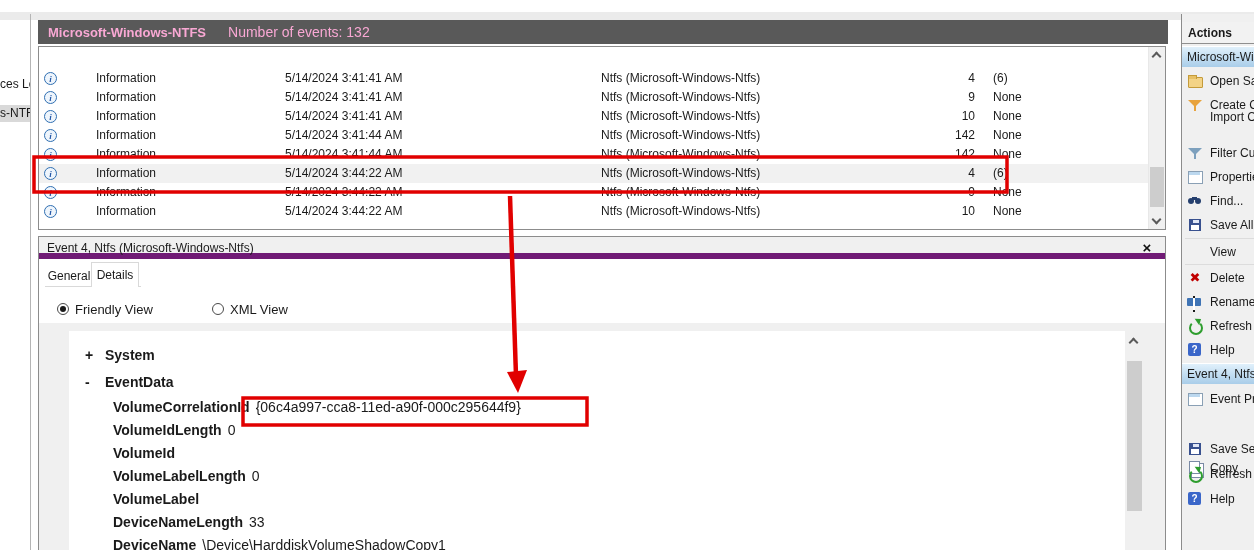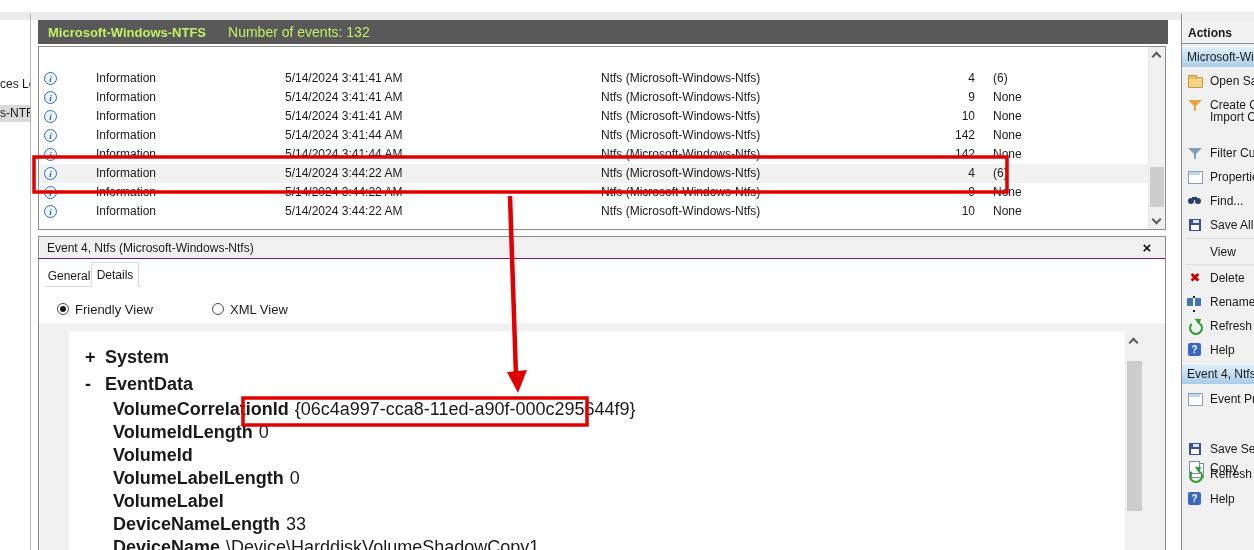--- a/index.html
+++ b/index.html
@@ -12,21 +12,21 @@
 
   
   .top-band { left:0; right:0; top:12px; height:8px; background:#ebebeb; }
 
   
   .tree-divider { left:30px; top:14px; bottom:0; width:1px; background:#b5b5b5; }
   .tree-frag { left:0; width:30px; height:17px; font-size:12px; line-height:17px; text-align:right; padding-right:3px; white-space:nowrap; overflow:hidden; }
   .tree-frag.selected { background:#d9d9d9; }
 
   
-  .log-titlebar { left:38px; top:20px; width:1130px; height:24px; background:#595959; color:#bef264; display:flex; align-items:center; padding-left:10px; }
+  .log-titlebar { left:38px; top:20px; width:1130px; height:24px; background:#595959; color:#f9a8d4; display:flex; align-items:center; padding-left:10px; }
   .log-title { font-weight:bold; font-size:13px; }
   .log-count { font-size:14px; margin-left:22px; }
 
   
   .table-frame { left:38px; top:46px; width:1128px; height:184px; border:1px solid #8c8c8c; background:#fff; }
   .thead { position:absolute; left:0; top:0; right:17px; height:22px; background:#fff; border-bottom:1px solid #ededed; font-size:12px; }
   .th { position:absolute; top:4px; white-space:nowrap; }
   .col-sep { position:absolute; top:2px; height:18px; width:1px; background:#e3e3e3; }
   .sortchev { position:absolute; left:388px; top:2px; width:6px; height:6px; border-left:1px solid #777; border-top:1px solid #777; transform:rotate(45deg); }
   .trow { position:absolute; left:0; right:17px; height:19px; font-size:12px; }
@@ -42,36 +42,36 @@
   
   .sb { background:#f0f0f0; }
   .sb-thumb { position:absolute; left:1px; right:1px; background:#cdcdcd; }
   .chev { position:absolute; width:7px; height:7px; border-left:2px solid #5a5a5a; border-top:2px solid #5a5a5a; }
   .chev.up { transform:rotate(45deg); }
   .chev.down { transform:rotate(225deg); }
   .table-sb { position:absolute; top:0; bottom:0; right:0; width:17px; border-left:1px solid #e8e8e8; }
 
   
   .details-frame { left:38px; top:236px; width:1128px; height:314px; border:1px solid #8c8c8c; border-bottom:none; background:#fff; }
-  .dheader { position:absolute; left:0; right:0; top:0; height:22px; background:#f0f0f0; border-bottom:1px solid #701a75; font-size:12px; line-height:22px; padding-left:8px; }
+  .dheader { position:absolute; left:0; right:0; top:0; height:22px; background:#f0f0f0; border-bottom:6px solid #701a75; font-size:12px; line-height:22px; padding-left:8px; }
   .dclose { position:absolute; right:10px; top:0; width:16px; height:22px; line-height:22px; text-align:center; font-weight:bold; font-size:15px; color:#111; cursor:default; }
   .tabline { position:absolute; left:6px; top:49px; width:96px; height:1px; background:#d9d9d9; }
   .tab { position:absolute; font-size:12px; text-align:center; }
   .tab.general { left:8px; top:29px; width:44px; height:20px; line-height:20px; }
   .tab.details { left:52px; top:25px; width:48px; height:25px; line-height:25px; background:#fff; border:1px solid #d9d9d9; border-bottom:none; }
   .radio-row { position:absolute; left:0; top:64px; height:18px; width:100%; font-size:13px; }
   .radio { position:absolute; top:2px; width:12px; height:12px; border:1px solid #4a4a4a; border-radius:50%; background:#fff; }
   .radio.sel::after { content:""; display:block; width:6px; height:6px; background:#1a1a1a; border-radius:50%; margin:2px; }
   .radio-label { position:absolute; top:1px; white-space:nowrap; }
   .dbody { position:absolute; left:0; right:0; top:86px; bottom:0; background:#f0f0f0; }
   .dcontent { position:absolute; left:30px; top:8px; width:1056px; height:220px; background:#fff; overflow:hidden; }
   .dsb { position:absolute; left:1087px; top:8px; width:17px; bottom:0; }
 
   
-  .tnode, .tfield { position:absolute; white-space:nowrap; font-size:18px; }
+  .tnode, .tfield { position:absolute; white-space:nowrap; font-size:14px; }
   .toggle { display:inline-block; width:20px; font-weight:bold; }
   .tnode .nlabel { font-weight:bold; }
   .tfield { left:44px; }
   .fname { display:inline-block; min-width:88px; font-weight:bold; padding-right:6px; }
 
   
   .actions { left:1181px; top:14px; bottom:0; width:73px; background:#f0f0f0; border-left:1px solid #8c8c8c; }
   .a-title { position:absolute; left:0; right:0; top:8px; height:22px; line-height:22px; padding-left:6px; font-size:12px; font-weight:bold; border-bottom:1px solid #8f8f8f; background:#f2f2f2; }
   .a-sect { position:absolute; left:0; right:0; height:21px; line-height:21px; padding-left:5px; font-size:12px; background:linear-gradient(#e0f0fb, #a9cde9); border-top:1px solid #fff; white-space:nowrap; overflow:hidden; }
   .a-item { position:absolute; left:0; right:0; height:22px; font-size:12px; line-height:22px; white-space:nowrap; overflow:hidden; }

